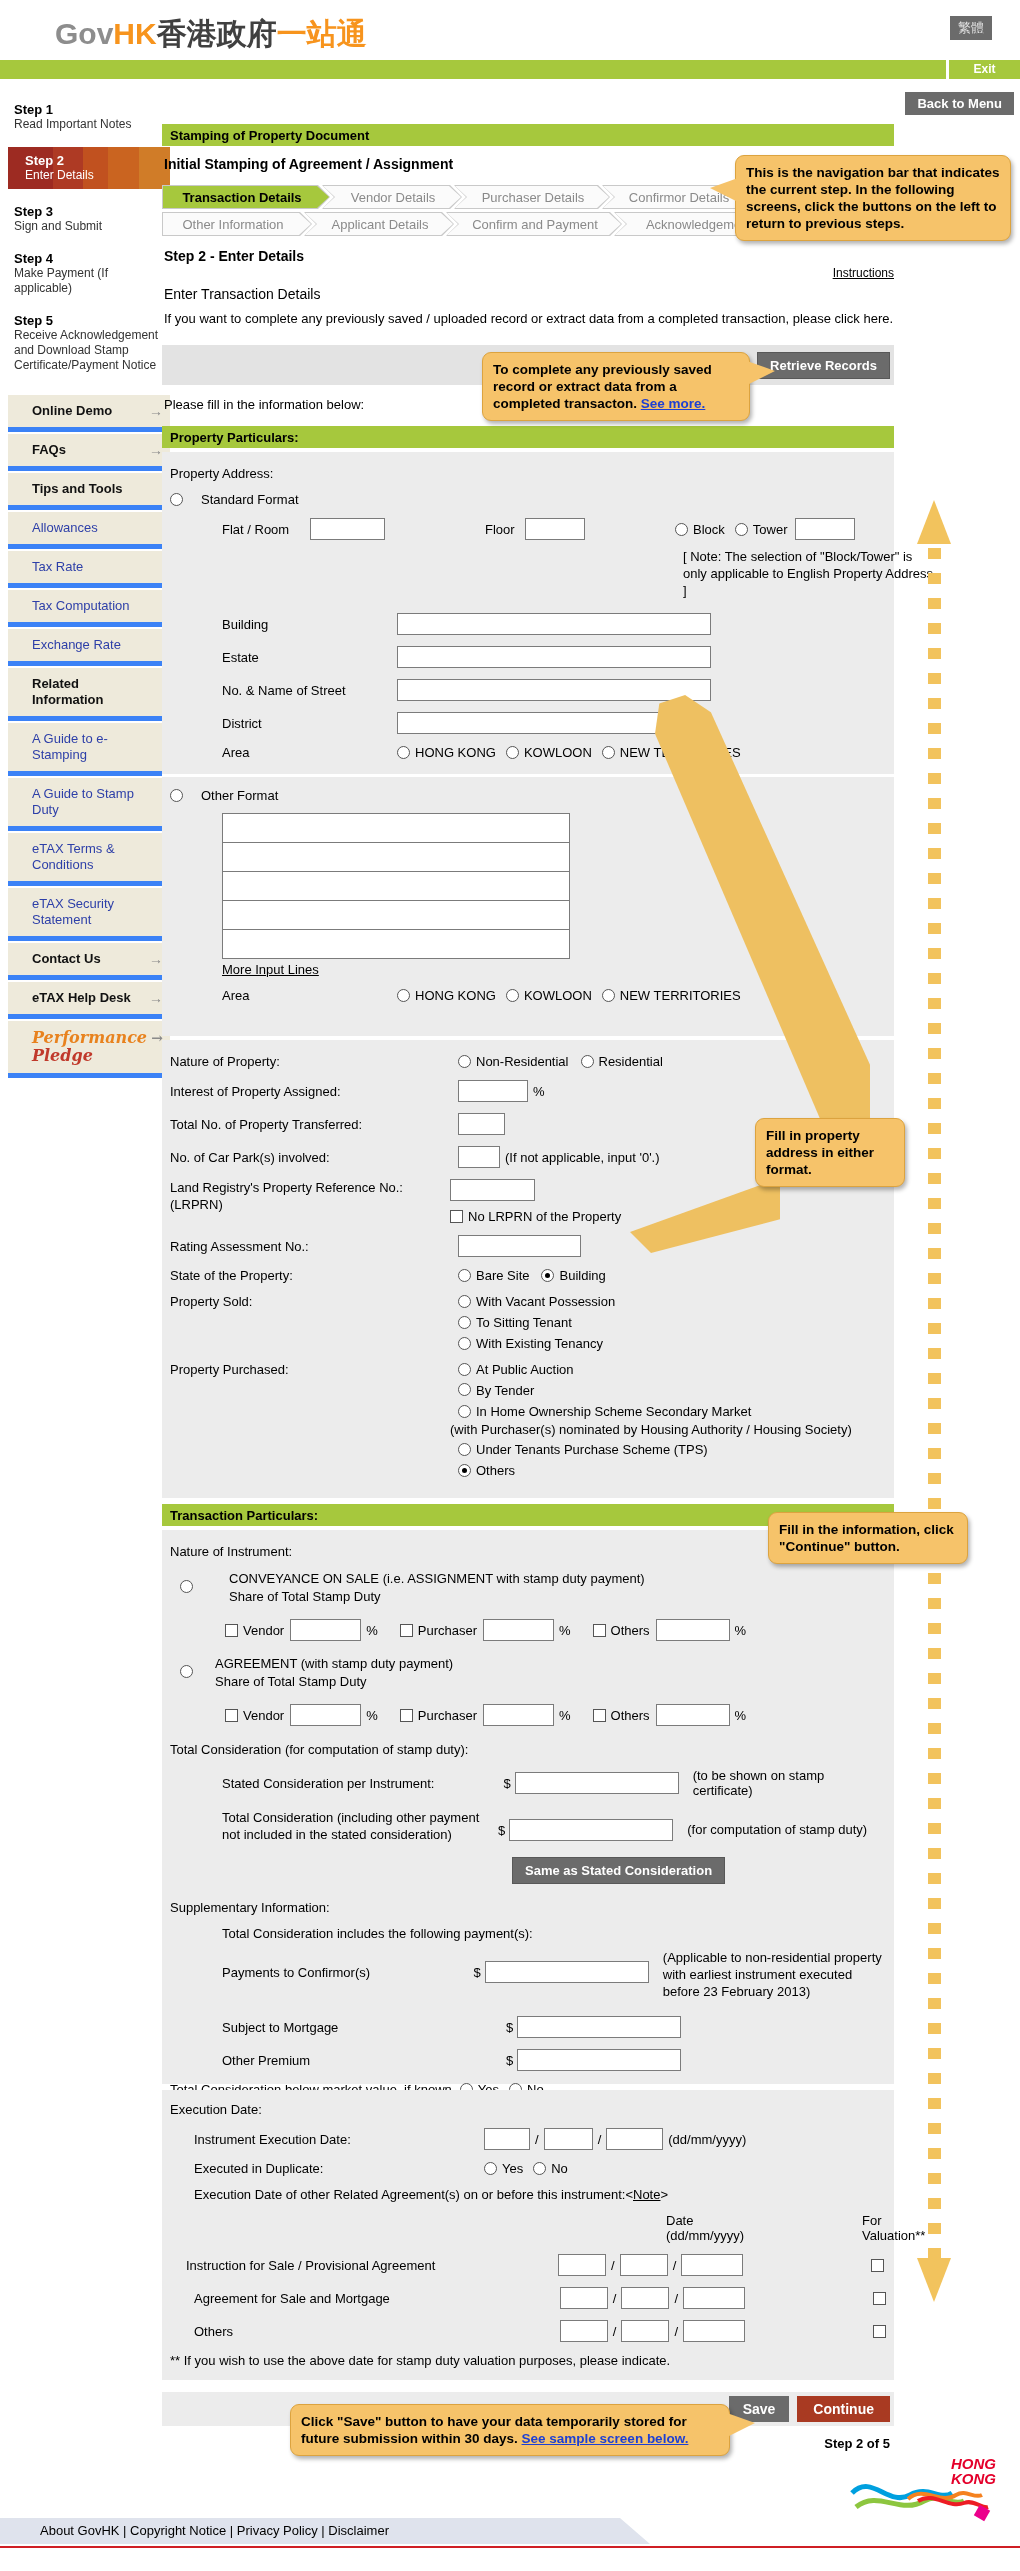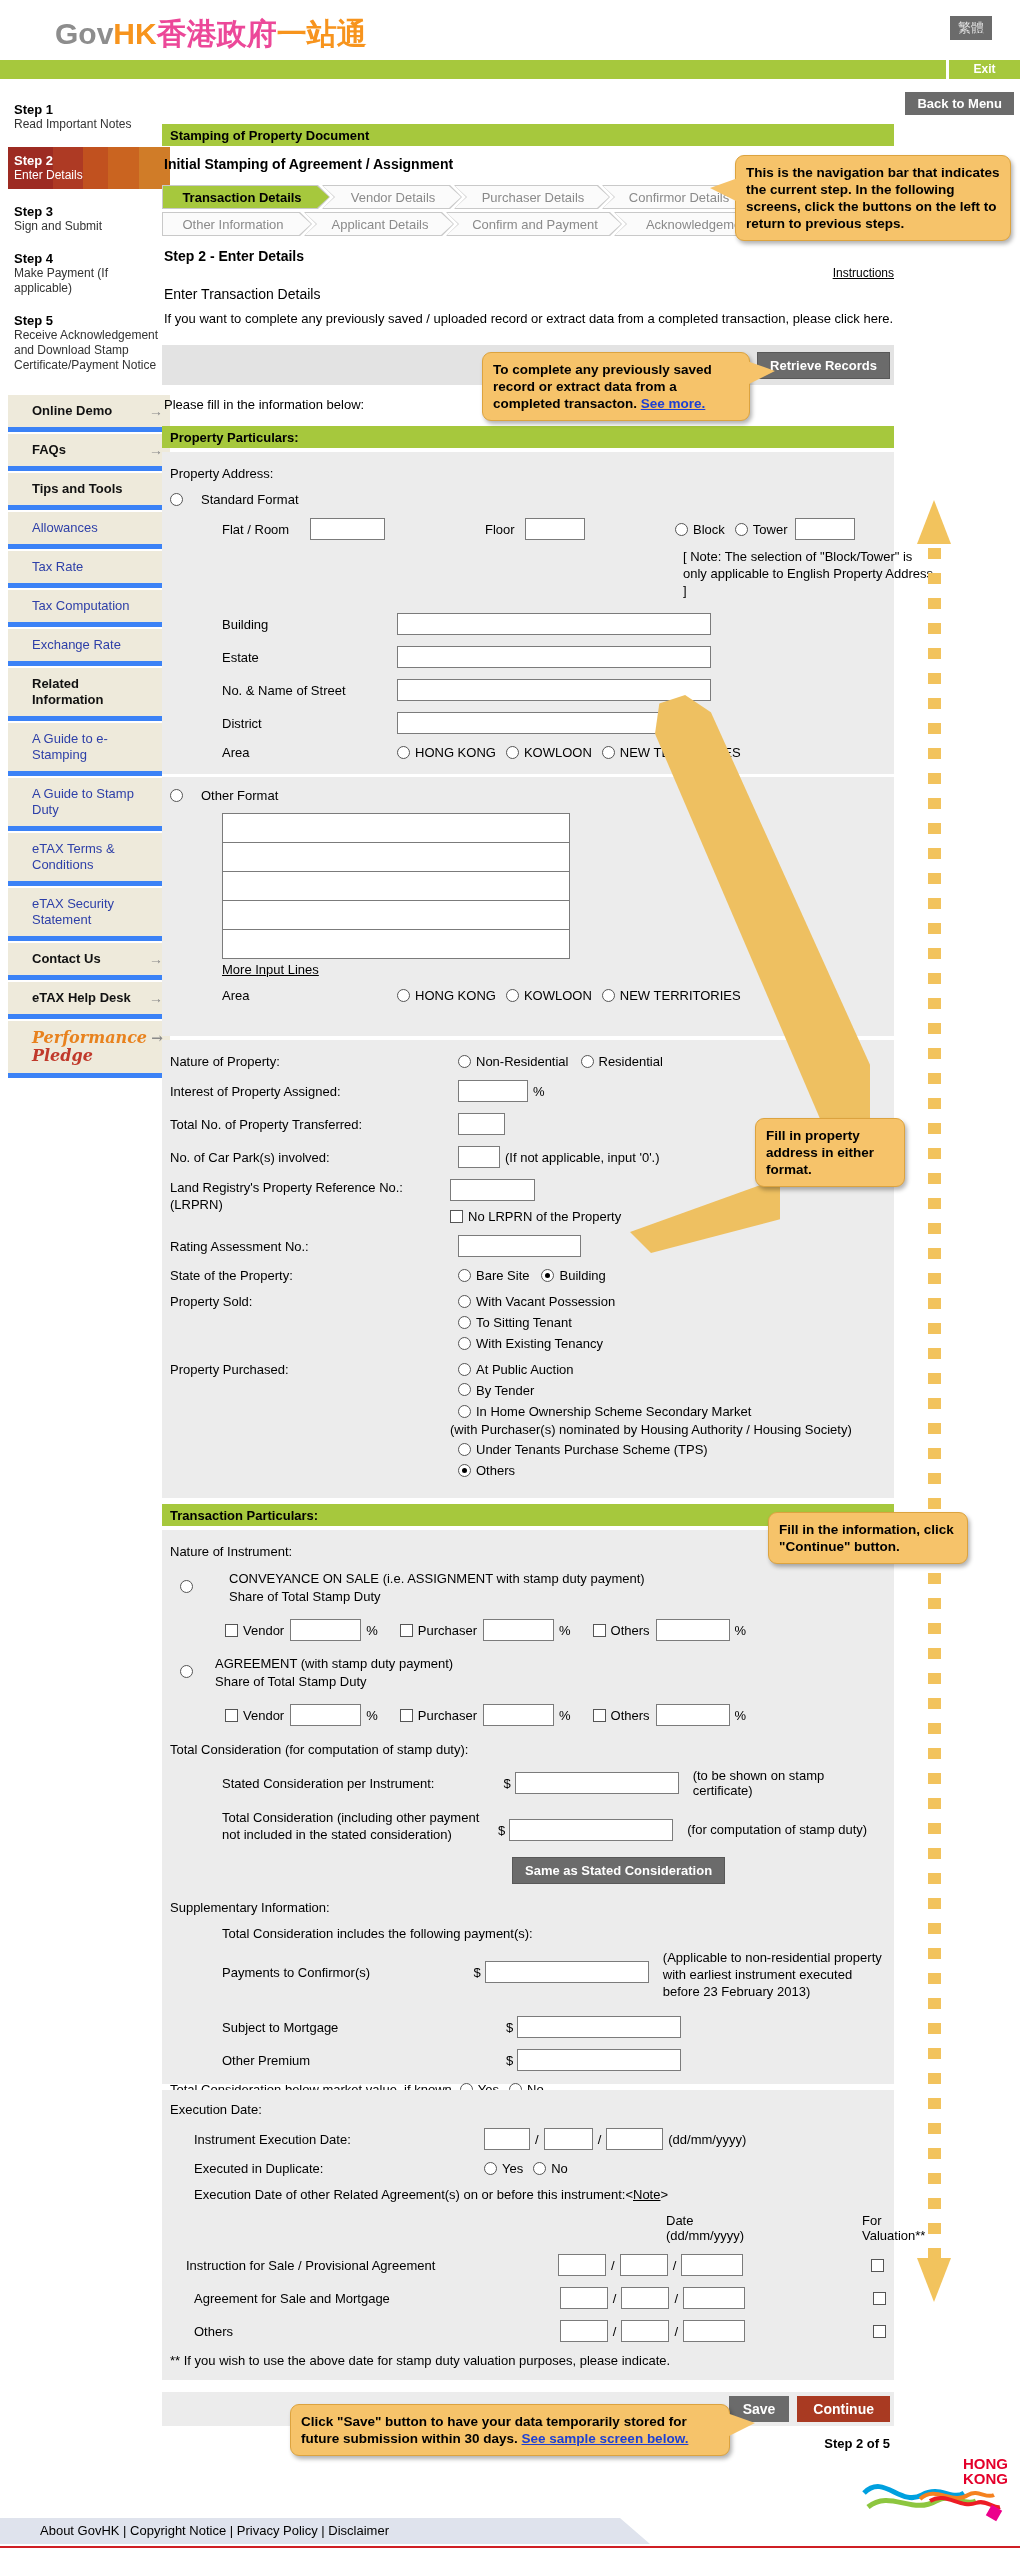--- a/index.html
+++ b/index.html
@@ -1,32 +1,32 @@
 <!DOCTYPE html>
 <html><head>
 <meta charset="utf-8">
 <style>
   * { margin:0; padding:0; box-sizing:border-box; }
   body { background:#fff; font-family:"Liberation Sans", sans-serif; }
   .page { position:relative; width:1020px; height:2571px; background:#fff; overflow:hidden; font-size:13px; color:#000; }
 
   
   .logo { position:absolute; left:55px; top:14px; font-size:30px; font-weight:bold; letter-spacing:0; }
-  .logo .g1 { color:#8d8d8d; } .logo .o  { color:#f7941d; } .logo .g2 { color:#ec4899; }
+  .logo .g1 { color:#8d8d8d; } .logo .o  { color:#f7941d; } .logo .g2 { color:#404040; }
   .lang-btn { position:absolute; right:28px; top:16px; background:#6b6b6b; color:#e3e3e3; font-size:13px; padding:3px 8px; cursor:pointer; }
   .green-bar { position:absolute; left:0; top:60px; width:1020px; height:19px; background:#a6c83d; }
   .exit-btn { position:absolute; right:0; top:0; height:19px; width:74px; background:#a6c83d; border-left:3px solid #fff; color:#fff; font-weight:bold; font-size:12px; text-align:center; line-height:19px; cursor:pointer; }
   .back-menu { position:absolute; right:6px; top:92px; background:#6b6b6b; color:#fff; font-weight:bold; font-size:13px; padding:4px 12px; cursor:pointer; }
 
   
   .sidebar { position:absolute; left:8px; top:100px; width:162px; }
   .step { margin-bottom:13px; padding:2px 6px; }
   .step .t { font-weight:bold; font-size:13px; }
   .step .d { font-size:12px; line-height:15px; color:#333; }
-  .step.active { background:linear-gradient(90deg,#9d2b22 0 28%,#ae3a24 28% 46%,#c1511f 46% 62%,#ca6420 62% 81%,#d07c28 81% 100%); color:#fff; padding:6px 6px; }
+  .step.active { background:linear-gradient(90deg,#9d2b22 0 28%,#ae3a24 28% 46%,#c1511f 46% 62%,#ca6420 62% 81%,#d07c28 81% 100%); color:#fff; padding:6px 17px; }
   .step.active .t, .step.active .d { color:#fff; }
   .menu { margin-top:18px; }
   .mi { background:#eeeadb; border-top:2px solid #fff; border-bottom:5px solid #3b82f6; padding:8px 24px; font-size:13px; line-height:16px; position:relative; cursor:pointer; }
   .mi.bold { font-weight:bold; color:#111; }
   .mi.hdr { font-weight:bold; color:#111; cursor:default; }
   .mi.lnk { color:#2d3fa8; }
   .mi .arr { position:absolute; right:7px; top:8px; color:#8a8a8a; font-weight:bold; font-size:14px; }
   .mi.script { font-family:"DejaVu Serif", serif; font-style:italic; font-weight:bold; font-size:16px; line-height:18px; }
   .mi.script .p1 { color:#e8821e; } .mi.script .p2 { color:#c0392b; }
 
@@ -72,21 +72,21 @@
   .arrow-dn { position:absolute; left:917px; width:0; height:0; border-left:17px solid transparent; border-right:17px solid transparent; border-top:44px solid #f2c35d; z-index:5; }
   .beam1 { position:absolute; left:655px; top:695px; width:215px; height:430px; background:#eec061; clip-path:polygon(14% 0, 26% 4%, 100% 86%, 100% 100%, 78% 100%, 0 9%, 2% 2%); z-index:4; }
   .beam2 { position:absolute; left:630px; top:1178px; width:150px; height:75px; background:#eec061; clip-path:polygon(100% 0, 100% 55%, 14% 100%, 0 72%); z-index:4; }
 
   
   .bottom-bar { margin-top:12px; height:34px; background:#ececec; display:flex; align-items:center; justify-content:flex-end; gap:8px; padding-right:4px; }
   .save-btn { background:#6b6b6b; color:#fff; font-weight:bold; font-size:14px; padding:5px 14px; cursor:pointer; }
   .cont-btn { background:#a93a22; color:#fff; font-weight:bold; font-size:14px; padding:5px 16px; cursor:pointer; }
   .stepof { text-align:right; font-weight:bold; margin-top:10px; padding-right:4px; }
 
-  .brand { position:absolute; right:10px; top:2455px; }
+  .brand { position:absolute; right:22px; top:2455px;font-style:italic; }
   .footer-strip { position:absolute; left:0; top:2518px; width:650px; height:26px; background:#dfe3ed; clip-path:polygon(0 0, 620px 0, 650px 100%, 0 100%); font-size:13px; line-height:26px; padding-left:40px; }
   .red-line { position:absolute; left:0; top:2546px; width:1020px; height:2px; background:#cf1f25; }
 </style>
 </head>
 <body>
 
 <div class="page">
 
   <div class="logo">
     <span class="g1">Gov</span><span class="o">HK</span><span class="g2">香港政府</span><span class="o">一站通</span>

